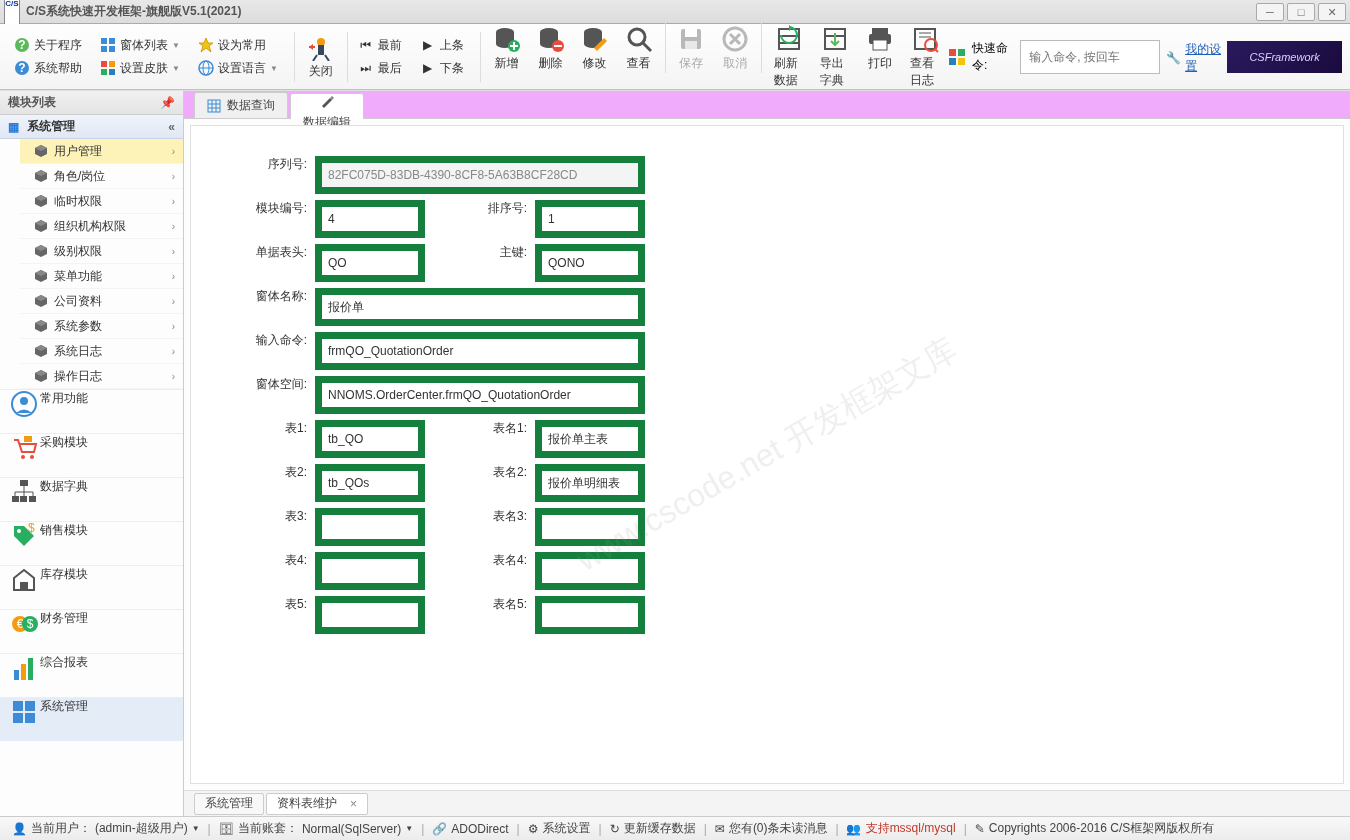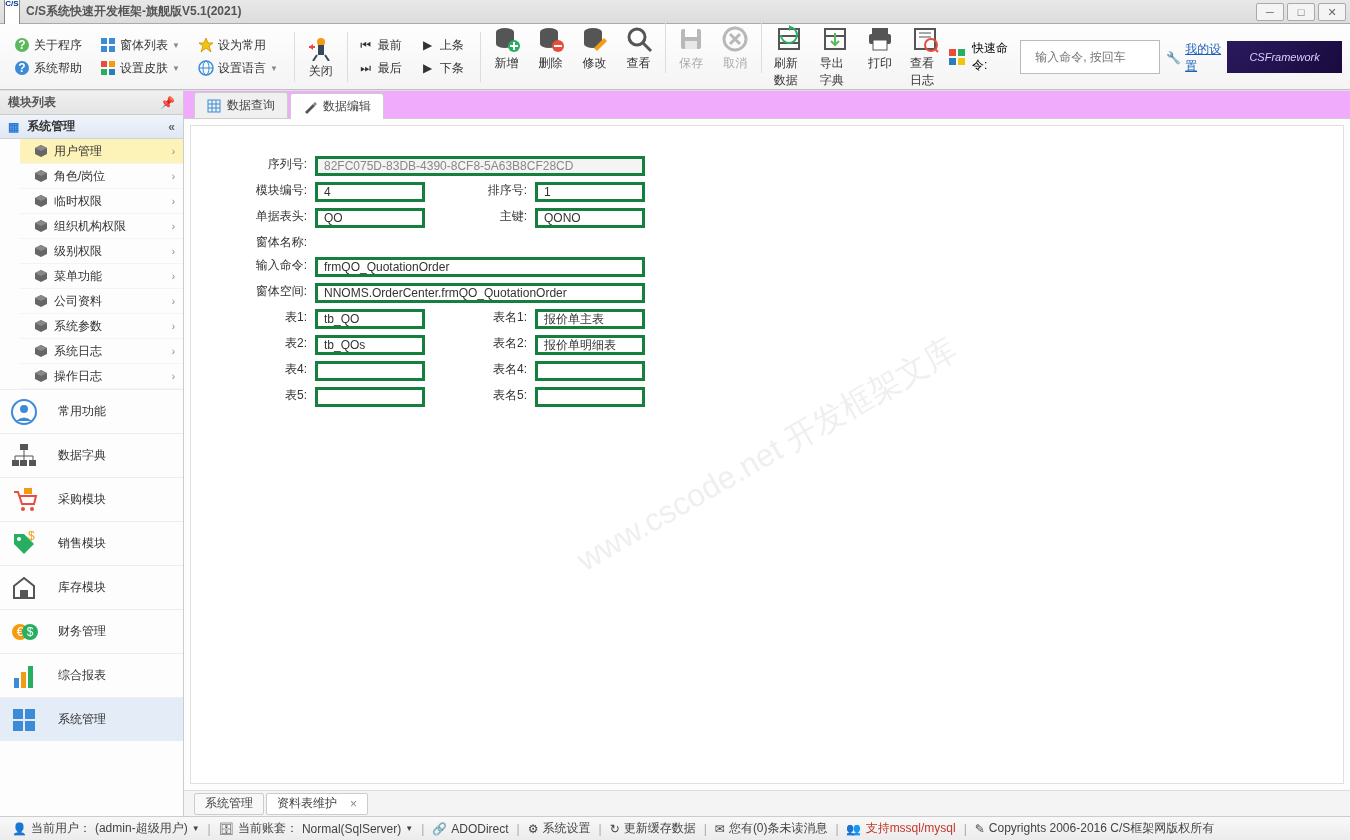--- a/index.html
+++ b/index.html
@@ -16,53 +16,53 @@
 .toolbar { height: 66px; background: linear-gradient(#fefefe, #f4f4f4); border-bottom: 1px solid #c0c0c0; display: flex; align-items: center; padding: 0 8px; }
 .tb-group-small { display: flex; flex-direction: column; gap: 2px; margin-right: 6px; }
 .tb-item-small { display: flex; align-items: center; gap: 4px; padding: 2px 6px; cursor: pointer; white-space: nowrap; color: #333; }
 .tb-item-small .ico { width: 16px; height: 16px; display: inline-flex; align-items: center; justify-content: center; }
 .tb-sep { width: 1px; height: 50px; background: #ddd; margin: 0 4px; }
 .tb-large { display: flex; flex-direction: column; align-items: center; padding: 2px 8px; cursor: pointer; color: #333; }
 .tb-large .ico { width: 28px; height: 28px; display: flex; align-items: center; justify-content: center; margin-bottom: 2px; }
 .tb-large.disabled { color: #aaa; cursor: default; }
 .tb-large.disabled .ico svg { opacity: 0.4; }
 .tb-right { margin-left: auto; display: flex; align-items: center; gap: 6px; }
-.cmd-input { width: 140px; height: 34px; border: 1px solid #bbb; padding: 0 14px; color: #999; }
+.cmd-input { width: 140px; height: 34px; border: 1px solid #bbb; padding: 0 8px; color: #999; }
 .cs-logo { width: 140px; height: 32px; background: linear-gradient(135deg, #2a1a5e, #1a0a3e); color: #dcd0ff; font-size: 11px; display: flex; align-items: center; justify-content: center; font-style: italic; margin-left: 0; }
 .link { color: #1b5fb8; text-decoration: underline; cursor: pointer; }
 
 
 .main { flex: 1; display: flex; border-top: 1px solid #e0e0e0; overflow: hidden; }
 
 
 .sidebar { width: 184px; background: #fdfdfd; border-right: 1px solid #ccc; display: flex; flex-direction: column; }
 .sidebar-header { height: 24px; background: linear-gradient(#f0f0f0, #e4e4e4); border-bottom: 1px solid #ccc; padding: 0 8px; display: flex; align-items: center; color: #555; font-weight: bold; }
 .sidebar-header .pin { margin-left: auto; color: #888; }
 .nav-section { height: 24px; background: linear-gradient(#f0f4fb, #e0e8f4); border-bottom: 1px solid #c8d4e4; display: flex; align-items: center; padding: 0 8px; color: #333; font-weight: bold; }
 .nav-section .chevron { margin-left: auto; color: #666; }
 .nav-section .win-ico { color: #2a7cd8; margin-right: 8px; }
 .nav-tree { flex: 0 0 auto; overflow-y: auto; padding-left: 20px; }
 .tree-item { height: 25px; display: flex; align-items: center; padding: 0 8px 0 14px; cursor: pointer; color: #333; border-bottom: 1px solid #f4f4f4; }
 .tree-item.selected { background: #fdf3b8; }
 .tree-item .cube { width: 14px; height: 14px; margin-right: 6px; color: #555; }
 .tree-item .exp { margin-left: auto; color: #888; font-size: 10px; }
 .nav-modules { flex: 1; overflow-y: auto; }
-.mod-item { height: 44px; display: flex; align-items: center; padding: 0 10px; cursor: pointer; color: #333; border-top: 1px solid #eee; gap: 20px; }
+.mod-item { height: 44px; display: flex; align-items: flex-start; padding: 0 10px; cursor: pointer; color: #333; border-top: 1px solid #eee; gap: 2px; }
 .mod-item.active { background: #e4ecf7; }
 .mod-item .mico { width: 28px; height: 28px; display: flex; align-items: center; justify-content: center; }
 
 
 .content { flex: 1; display: flex; flex-direction: column; background: #fdfdfd; }
 .tabs-top { height: 28px; display: flex; align-items: flex-end; padding: 0 10px; border-bottom: 1px solid #ccc; background: #f0abfc; }
 .tab { height: 26px; padding: 0 12px; display: flex; align-items: center; gap: 6px; border: 1px solid #ccc; border-bottom: none; background: #f0f0f0; margin-right: 2px; cursor: pointer; color: #444; border-radius: 3px 3px 0 0; }
-.tab.active { background: #fff; position: relative; top: 1px; }
+.tab.active { background: #fff; position: relative; top: 1px; flex-direction: column; }
 .form-area { flex: 1; padding: 30px 40px; background: #fff; border: 1px solid #e0e0e0; margin: 6px; overflow: auto; position: relative; }
 .form-row { display: flex; margin-bottom: 6px; }
 .form-lbl { width: 84px; text-align: right; padding-right: 8px; color: #333; }
-.form-inp { height: 20px; border: 3px solid #15803d; padding: 0 6px; background: #fff; color: #333; }
+.form-inp { height: 38px; border: 7px solid #15803d; padding: 0 6px; background: #fff; color: #333; }
 .form-inp[readonly] { background: #f4f4f4; color: #888; }
 .form-inp.w110 { width: 110px; }
 .form-inp.w330 { width: 330px; }
 .tabs-bottom { height: 26px; display: flex; align-items: center; padding: 0 10px; background: #f4f4f4; border-top: 1px solid #ddd; }
 .btab { height: 22px; padding: 0 10px; display: flex; align-items: center; gap: 4px; border: 1px solid #ccc; background: #f8f8f8; margin-right: 2px; cursor: pointer; color: #444; border-radius: 2px; }
 .btab.active { background: #fff; gap: 9px; }
 .btab .close { color: #888; margin-left: 4px; }
 
 
 .statusbar { height: 24px; background: linear-gradient(#f8f8f8, #ececec); border-top: 1px solid #ccc; display: flex; align-items: center; padding: 0 8px; gap: 4px; color: #444; }
@@ -444,43 +444,43 @@
               <circle cx="14" cy="14" r="12" fill="none" stroke="#3b8bd6" stroke-width="2"></circle>
               <circle cx="14" cy="11" r="4" fill="#3b8bd6"></circle>
               <path d="M6 23 Q14 16 22 23" fill="#3b8bd6"></path>
             </svg>
           </span>
           <span>常用功能</span>
         </div>
         <div class="mod-item">
           <span class="mico">
             <svg width="28" height="28">
+              <path d="M4 6 H8 L12 18 H24 L26 10 H10" fill="none" stroke="#e74c3c" stroke-width="2"></path>
+              <circle cx="13" cy="23" r="2" fill="#e74c3c"></circle>
+              <circle cx="22" cy="23" r="2" fill="#e74c3c"></circle>
+              <rect x="14" y="2" width="8" height="6" fill="#f39c12"></rect>
+            </svg>
+          </span>
+          <span>采购模块</span>
+        </div>
+        <div class="mod-item">
+          <span class="mico">
+            <svg width="28" height="28">
               <rect x="10" y="2" width="8" height="6" fill="#555"></rect>
               <rect x="2" y="18" width="7" height="6" fill="#555"></rect>
               <rect x="10" y="18" width="7" height="6" fill="#555"></rect>
               <rect x="19" y="18" width="7" height="6" fill="#555"></rect>
               <path d="M14 8 V14 M5 18 V14 H23 V18 M14 14 V18" stroke="#555" fill="none"></path>
             </svg>
           </span>
           <span>数据字典</span>
         </div>
         <div class="mod-item">
           <span class="mico">
             <svg width="28" height="28">
-              <path d="M4 6 H8 L12 18 H24 L26 10 H10" fill="none" stroke="#e74c3c" stroke-width="2"></path>
-              <circle cx="13" cy="23" r="2" fill="#e74c3c"></circle>
-              <circle cx="22" cy="23" r="2" fill="#e74c3c"></circle>
-              <rect x="14" y="2" width="8" height="6" fill="#f39c12"></rect>
-            </svg>
-          </span>
-          <span>采购模块</span>
-        </div>
-        <div class="mod-item">
-          <span class="mico">
-            <svg width="28" height="28">
               <path d="M4 4 H14 L24 14 L14 24 L4 14 Z" fill="#27ae60"></path>
               <circle cx="9" cy="9" r="2" fill="#fff"></circle>
               <text x="18" y="10" font-size="10" fill="#f39c12">$</text>
             </svg>
           </span>
           <span>销售模块</span>
         </div>
         <div class="mod-item">
           <span class="mico">
             <svg width="28" height="28">
@@ -562,20 +562,21 @@
           <input class="form-inp w110" value="1" style="">
       </div>
       <div class="form-row">
         <span class="form-lbl">单据表头:</span>
           <input class="form-inp w110" value="QO" style="">
         <span class="form-lbl" style="width:110px">主键:</span>
           <input class="form-inp w110" value="QONO" style="">
       </div>
       <div class="form-row">
           <span class="form-lbl">窗体名称:</span>
+          <input class="form-inp w330" value="报价单" style="">
         </div>
       <div class="form-row">
           <span class="form-lbl">输入命令:</span>
           <input class="form-inp w330" value="frmQO_QuotationOrder" style="">
         </div>
       <div class="form-row">
           <span class="form-lbl">窗体空间:</span>
           <input class="form-inp w330" value="NNOMS.OrderCenter.frmQO_QuotationOrder" style="">
         </div>
       <div id="table-rows">
@@ -585,20 +586,26 @@
             <span class="form-lbl" style="width:110px">表名1:</span>
             <input class="form-inp w110" value="报价单主表" style="">
           </div>
           <div class="form-row">
             <span class="form-lbl">表2:</span>
             <input class="form-inp w110" value="tb_QOs" style="">
             <span class="form-lbl" style="width:110px">表名2:</span>
             <input class="form-inp w110" value="报价单明细表" style="">
           </div>
           <div class="form-row">
+            <span class="form-lbl">表3:</span>
+            <input class="form-inp w110" value="" style="">
+            <span class="form-lbl" style="width:110px">表名3:</span>
+            <input class="form-inp w110" value="" style="">
+          </div>
+          <div class="form-row">
             <span class="form-lbl">表4:</span>
             <input class="form-inp w110" value="" style="">
             <span class="form-lbl" style="width:110px">表名4:</span>
             <input class="form-inp w110" value="" style="">
           </div>
           <div class="form-row">
             <span class="form-lbl">表5:</span>
             <input class="form-inp w110" value="" style="">
             <span class="form-lbl" style="width:110px">表名5:</span>
             <input class="form-inp w110" value="" style="">

